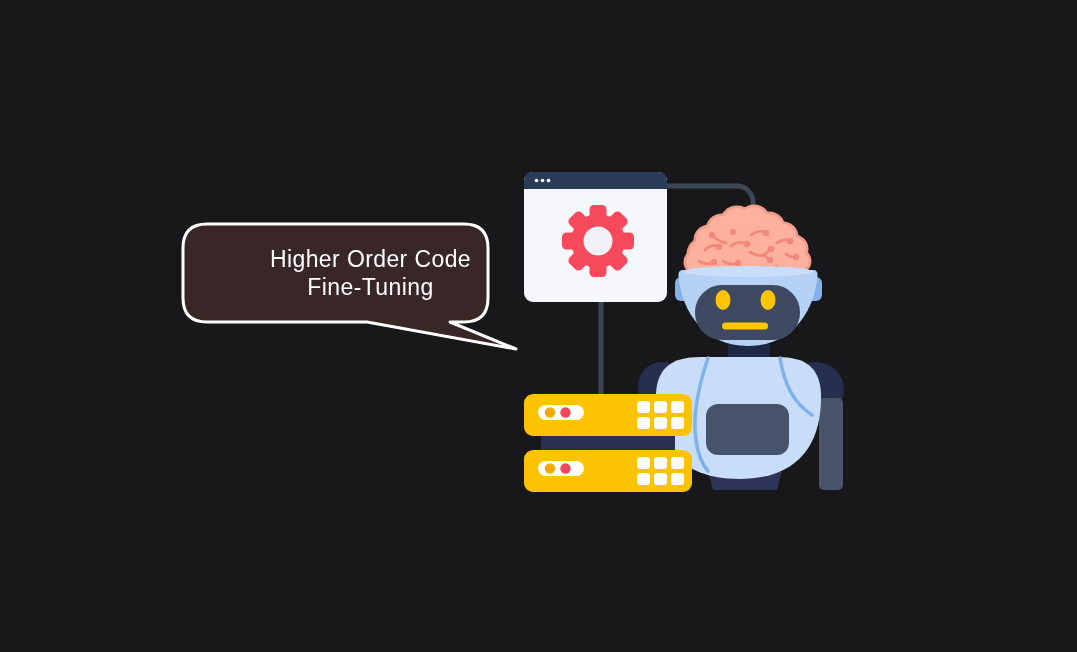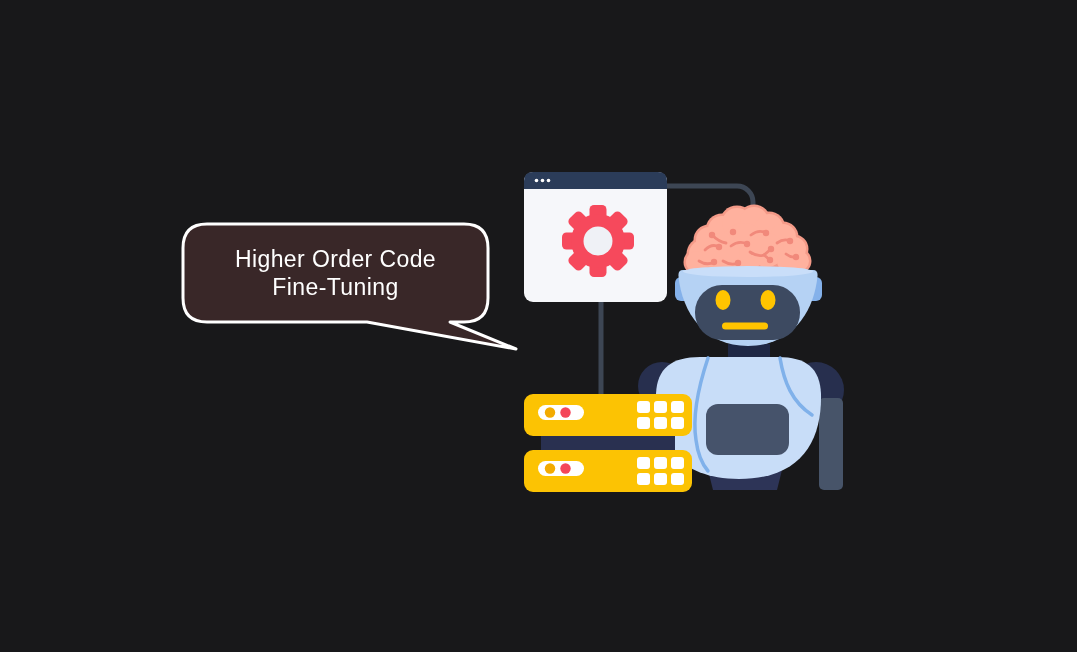--- a/index.html
+++ b/index.html
@@ -9,21 +9,21 @@
     font-family:"Liberation Sans", sans-serif;
     position:relative;
   }
   .stage{position:absolute;inset:0;}
   svg{position:absolute;left:0;top:0;display:block;}
   .bubble-text{
     position:absolute;left:183px;top:225px;width:305px;height:96px;
     display:flex;align-items:center;justify-content:center;
     text-align:center;color:var(--white,#fff);
     font-size:23px;line-height:28px;letter-spacing:.4px;font-weight:500;
-    white-space:pre-line;pointer-events:none;
+    white-space:pre-line;pointer-events:none;padding-left:35px;
   }
 </style>
 </head>
 <body>
 
 <div class="stage">
   <svg width="1077" height="652" viewBox="0 0 1077 652">
 
     <g fill="none" stroke="var(--cable)" stroke-width="5">
       <path d="M 666 186 H 737 A 16 16 0 0 1 753 202 V 234"></path>

